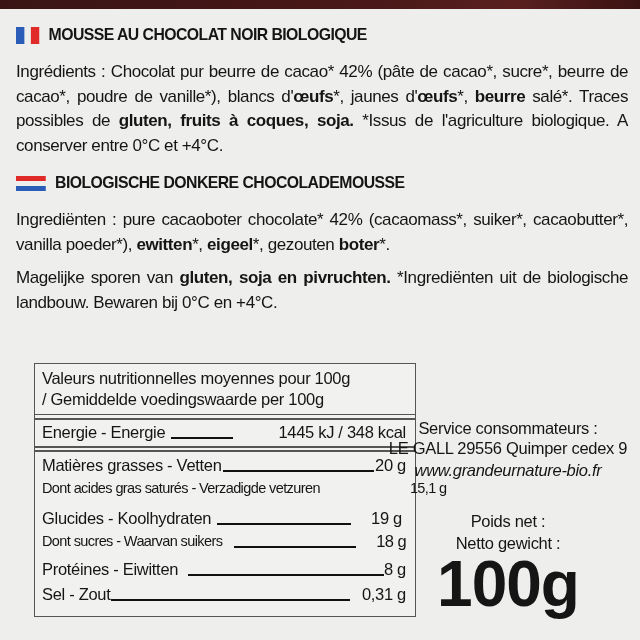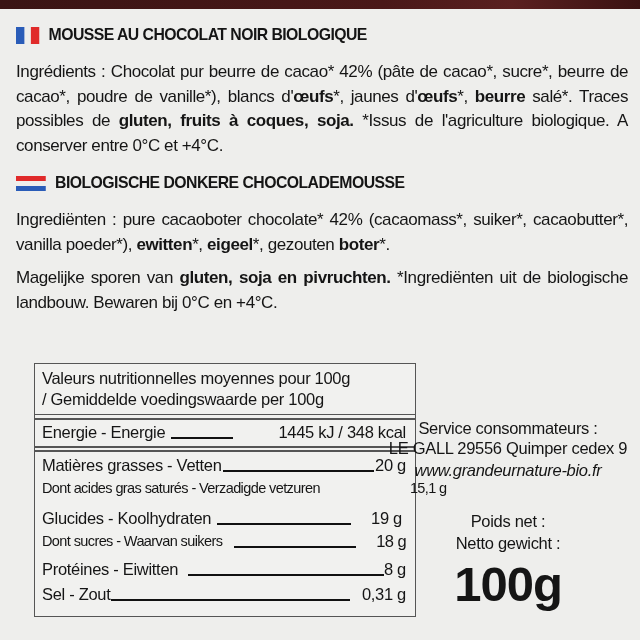--- a/index.html
+++ b/index.html
@@ -46,21 +46,21 @@
     .nrow.small { font-size:14.5px; letter-spacing:-0.6px; }
     .nrow .fill { flex:1; border-bottom:2px solid #111; margin:0 4px 3px 6px; height:0; }
     .nrow .fill.tight { margin-left:1px; margin-right:1px; }
     .right-col {
       position:absolute; left:380px; width:256px; text-align:center;
       font-size:16.5px; letter-spacing:-0.3px;
     }
     .url { font-style:italic; }
     .weight-big {
       position:absolute; left:380px; width:256px; top:554px; text-align:center;
-      font-size:49px; font-weight:bold; letter-spacing:-1px; line-height:60px;
+      font-size:64px; font-weight:bold; letter-spacing:-1px; line-height:60px;
     }
   </style>
 </head>
 <body>
 
 <div class="top-band"></div>
 
 <div class="section-title" style="top:25px;">
   <span class="flag-fr">
     <span style="background:#2a5cb8"></span>

